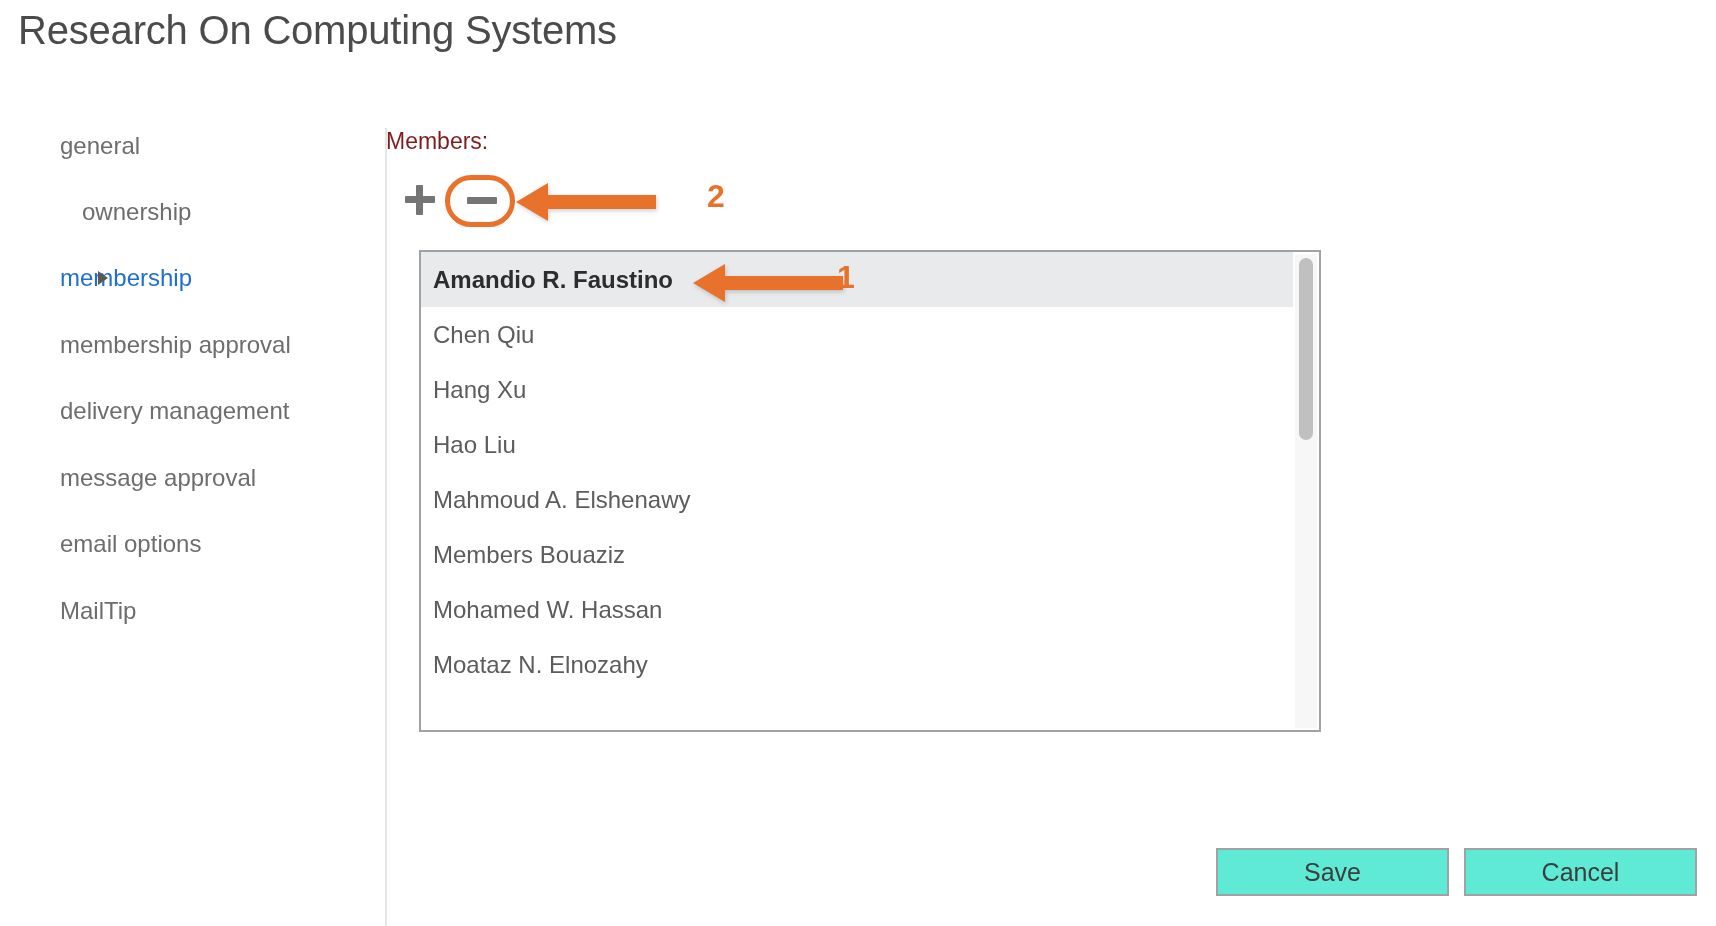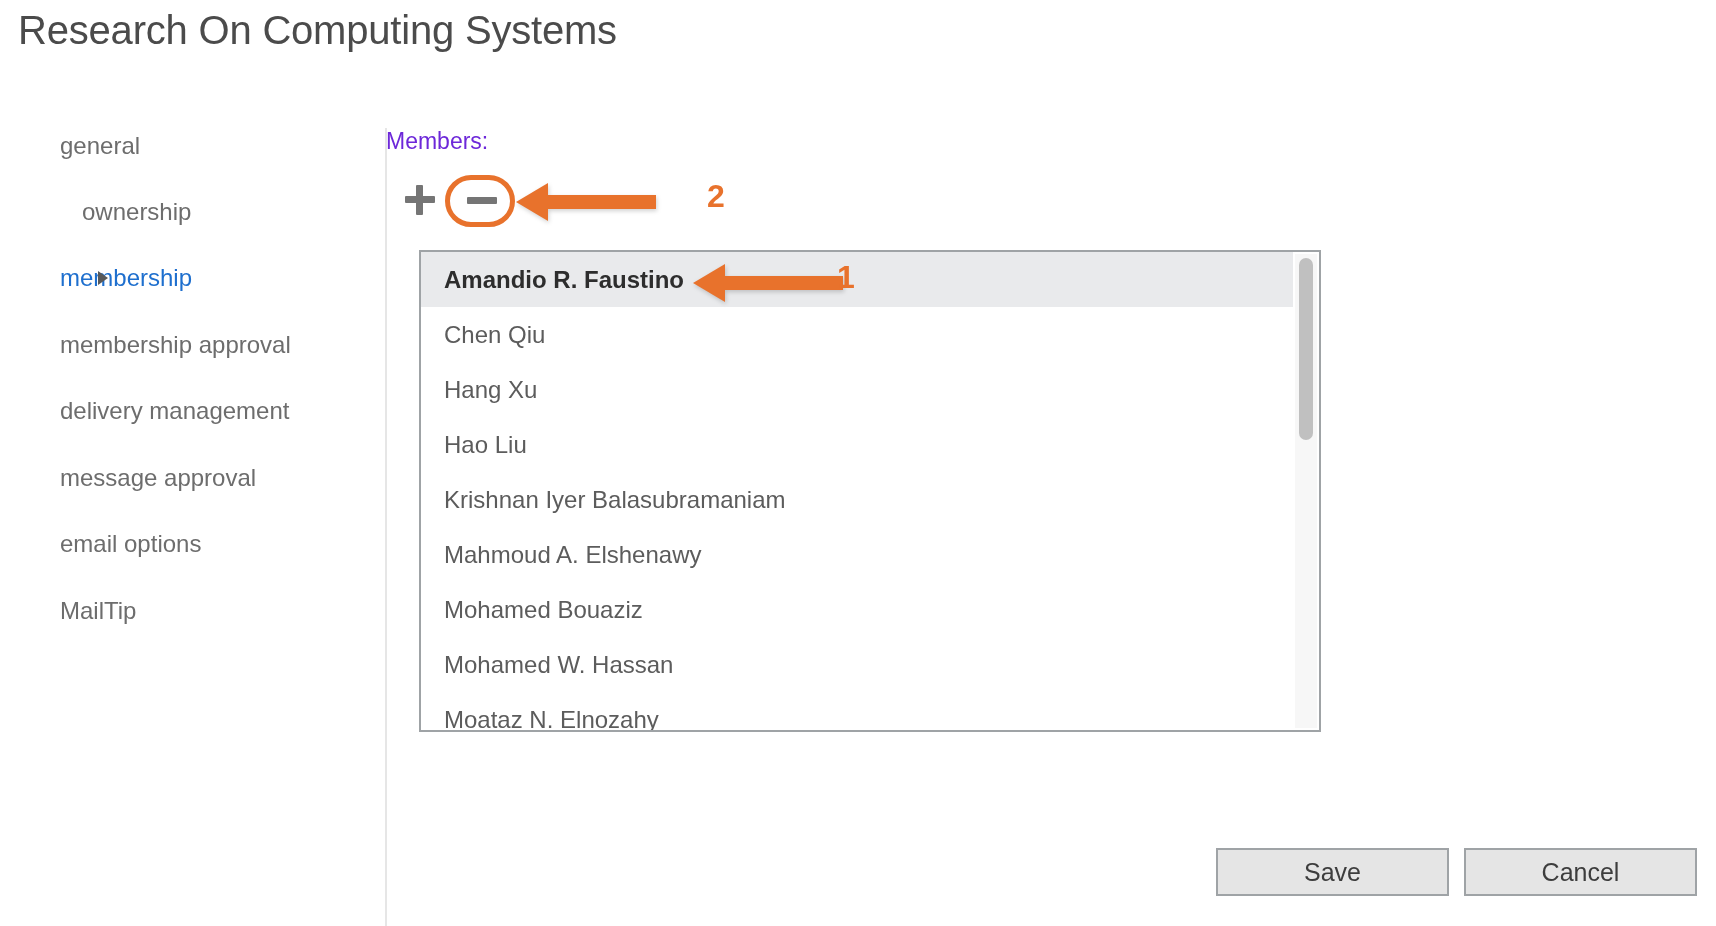--- a/index.html
+++ b/index.html
@@ -72,21 +72,21 @@
     border-bottom: 7px solid transparent;
     border-left: 10px solid #595959;
   }
 
   
   .members-label {
     position: absolute;
     left: 386px;
     top: 128px;
     font-size: 23px;
-    color: #6d28d9;
+    color: #7f1d1d;
     white-space: nowrap;
   }
 
   .toolbar {
     position: absolute;
     left: 392px;
     top: 172px;
     width: 140px;
     height: 56px;
   }
@@ -194,21 +194,21 @@
     left: 0;
     top: 0;
     right: 26px;
     bottom: 0;
     overflow: hidden;
   }
   .list-row {
     height: 55px;
     display: flex;
     align-items: center;
-    padding-left: 23px;
+    padding-left: 12px;
     font-size: 24px;
     color: #5c5c5c;
     white-space: nowrap;
     cursor: pointer;
   }
   .list-row.selected {
     background: #e9eaec;
     color: #2d2d2d;
     font-weight: 700;
   }
@@ -231,21 +231,21 @@
     background: #c0c0c0;
     border-radius: 7px;
     cursor: pointer;
   }
 
   
   .btn {
     position: absolute;
     top: 848px;
     height: 48px;
-    background: #e5e5e5;
+    background: #5eead4;
     border: 2px solid #9fa3a6;
     font-size: 25px;
     color: #3d3d3d;
     font-family: "Liberation Sans", sans-serif;
     display: flex;
     align-items: center;
     justify-content: center;
     cursor: pointer;
   }
   #btn-save   { left: 1216px; width: 233px; }
@@ -307,27 +307,24 @@
       <div class="list-row">
         <span>Chen Qiu</span>
       </div>
       <div class="list-row">
         <span>Hang Xu</span>
       </div>
       <div class="list-row">
         <span>Hao Liu</span>
       </div>
       <div class="list-row">
-        <span>Krishnan Iyer Balasubramaniam</span>
-      </div>
-      <div class="list-row">
         <span>Mahmoud A. Elshenawy</span>
       </div>
       <div class="list-row">
-        <span>Mohamed Bouaziz</span>
+        <span>Members Bouaziz</span>
       </div>
       <div class="list-row">
         <span>Mohamed W. Hassan</span>
       </div>
       <div class="list-row">
         <span>Moataz N. Elnozahy</span>
       </div>
     </div>
     <div class="scrollbar">
       <div class="scroll-thumb"></div>

